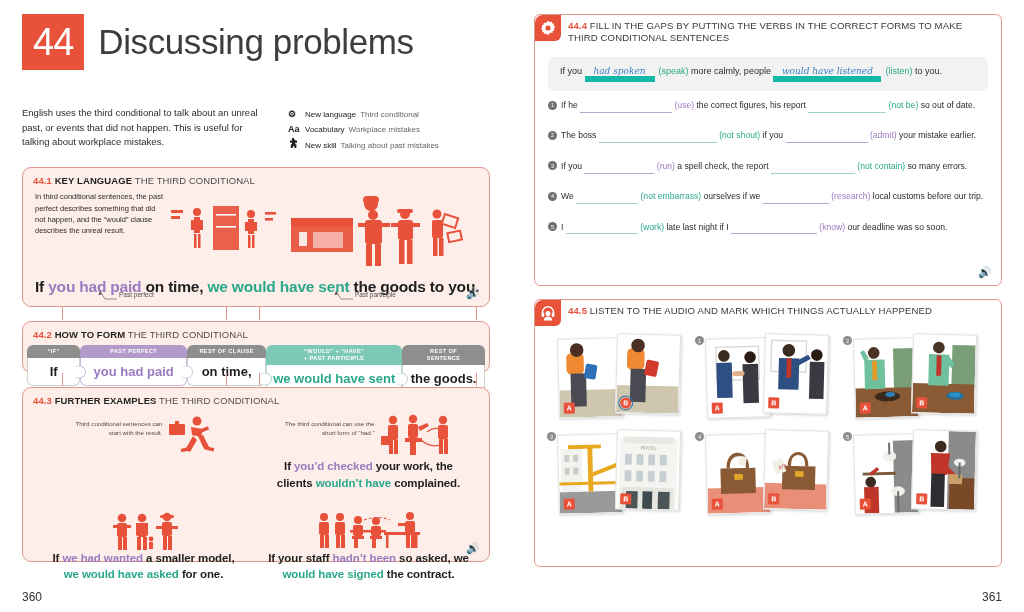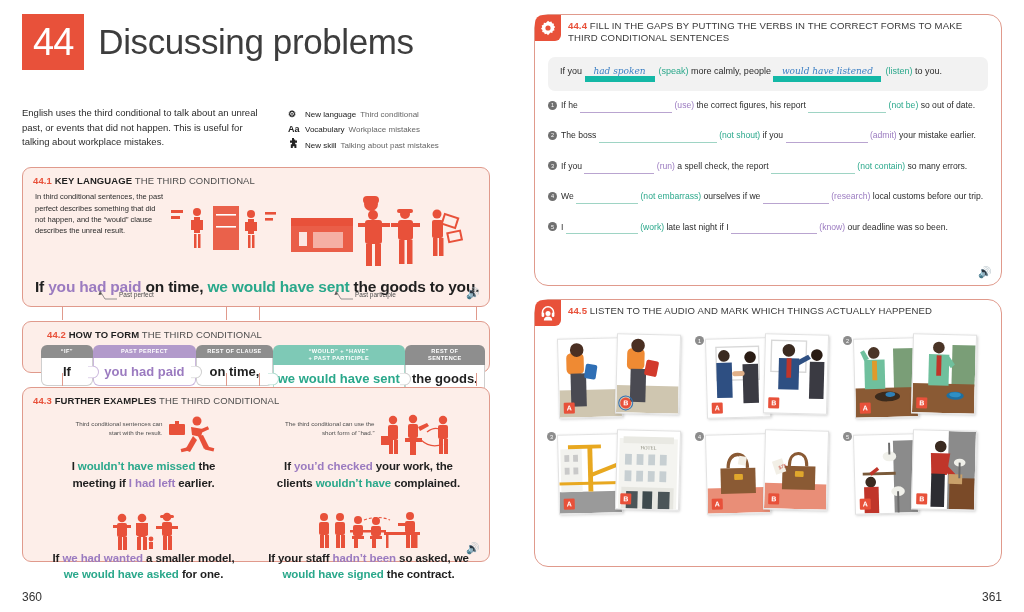--- a/index.html
+++ b/index.html
@@ -53,21 +53,21 @@
   .s441-art { flex: 1; position: relative; }
   .s441-sentence {
     font-size: 15.5px; font-weight: bold; color: #1f1f1f;
     padding-left: 12px; letter-spacing: -0.2px;
   }
   .pp { color: #9b7bc0; }
   .tl { color: #2aa88b; }
   .callout { font-size: 6.5px; color: #4d4d4d; position: absolute; }
 
   
-  #s442 { height: 52px; padding-left: 14px; }
+  #s442 { height: 52px; }
   .puzzle-row { display: flex; align-items: flex-start; padding: 0 4px; margin-top: 1px; }
   .pz { position: relative; }
   .pz-head {
     font-size: 5.6px; font-weight: bold; color: #ffffff;
     text-align: center; letter-spacing: 0.4px; line-height: 1.25;
     border-radius: 6px 6px 0 0; padding: 3px 2px;
   }
   .pz-head.grey { background: #8e8e8e; }
   .pz-head.purple { background: #b29acb; }
   .pz-head.teal { background: #7ec9b6; }
@@ -100,21 +100,21 @@
   .ex-grid { display: flex; padding: 2px 8px 0 8px; }
   .ex-cell { width: 50%; position: relative; text-align: center; }
   .ex-note { font-size: 6.2px; color: #4d4d4d; line-height: 1.35; text-align: right; }
   .ex-sent { font-size: 11.5px; font-weight: bold; color: #1f1f1f; line-height: 1.4; letter-spacing: -0.1px; }
 
   .audio-icon { position: absolute; right: 9px; bottom: 6px; font-size: 11px; color: #e8513a; }
 
   .pagenum { position: absolute; bottom: 8px; font-size: 12px; color: #333; }
 
   
-  .ex-panel { border: 1px solid #e09a8c; border-radius: 14px; background: #ffffff; position: relative; }
+  .ex-panel { border: 1px solid #e09a8c; border-radius: 6px; background: #ffffff; position: relative; }
   .ex-head { display: flex; align-items: flex-start; gap: 7px; padding: 0 0 0 0; }
   .ex-badge {
     width: 26px; height: 26px; background: #e8513a; border-radius: 8px 0 6px 0;
     display: flex; align-items: center; justify-content: center; flex: 0 0 26px;
   }
   .ex-headtext { font-size: 9.6px; line-height: 1.3; padding: 5px 8px 0 0; letter-spacing: 0.1px; }
   .ex-n { color: #e8513a; font-weight: bold; }
   .ex-t { color: #3a3a3a; }
 
   #s444 { height: 272px; }
@@ -330,21 +330,20 @@
                 <circle cx="30" cy="7" r="4.5"></circle>
                 <path d="M24 13 l12 2 l-2 8 l-9 -2z"></path>
                 <rect x="33" y="14" width="9" height="3.4" transform="rotate(-24 37 16)"></rect>
                 <path d="M26 22 l-8 14 l5 2 l7 -12z"></path>
                   <path d="M31 22 l6 13 l5 -2 l-6 -12z"></path>
                 <rect x="14" y="34" width="9" height="3.4" transform="rotate(-14 18 36)"></rect>
                 <rect x="38" y="33" width="9" height="3.4" transform="rotate(14 42 35)"></rect>
               </g>
             </svg>
           </div>
-          <div class="ex-sent" id="exs-0"><span>I </span><span class="tl">wouldn’t have missed</span><span> the</span><br><span>meeting if </span><span class="pp">I had left</span><span> earlier.</span></div>
         </div>
         <div class="ex-cell">
           <div style="display:flex; align-items:flex-start; justify-content:center; gap:4px; height:44px;">
             <div class="ex-note" style="width:92px; padding-top:6px;">The third conditional can use the short form of “had.”</div>
             <svg width="76" height="42" viewBox="0 0 76 42">
               <g fill="#e8513a">
                 <circle cx="14" cy="6" r="4.2"></circle>
                   <rect x="9" y="11" width="10" height="15" rx="2"></rect>
                 <rect x="10" y="26" width="4" height="14"></rect>
                   <rect x="15" y="26" width="4" height="14"></rect>
@@ -470,21 +469,21 @@
           <div class="q-item">
             <span class="q-num">3</span>
             <span><span>If you </span><span class="blank-p" style="width: 70px;">&nbsp;</span><span class="vp"> (run)</span><span> a spell check, the report </span><span class="blank-t" style="width: 84px;">&nbsp;</span><span class="vt"> (not contain)</span><span> so many errors.</span></span>
           </div>
           <div class="q-item">
             <span class="q-num">4</span>
             <span><span>We </span><span class="blank-t" style="width: 62px;">&nbsp;</span><span class="vt"> (not embarrass)</span><span> ourselves if we </span><span class="blank-p" style="width: 66px;">&nbsp;</span><span class="vp"> (research)</span><span> local customs before our trip.</span></span>
           </div>
           <div class="q-item">
             <span class="q-num">5</span>
-            <span><span>I </span><span class="blank-t" style="width: 72px;">&nbsp;</span><span class="vt"> (work)</span><span> late last night if I </span><span class="blank-p" style="width: 86px;">&nbsp;</span><span class="vp"> (know)</span><span> our deadline was so been.</span></span>
+            <span><span>I </span><span class="blank-t" style="width: 72px;">&nbsp;</span><span class="vt"> (work)</span><span> late last night if I </span><span class="blank-p" style="width: 86px;">&nbsp;</span><span class="vp"> (know)</span><span> our deadline was so soon.</span></span>
           </div>
         </div>
       <div class="audio-icon">🔊</div>
     </div>
 
     <div class="ex-panel" id="s445">
       <div class="ex-head">
         <div class="ex-badge">
           <svg width="16" height="16" viewBox="0 0 16 16">
             <path d="M2.4 8.5V7.4a5.6 5.6 0 0 1 11.2 0v1.1" fill="none" stroke="#fff" stroke-width="1.5"></path>

